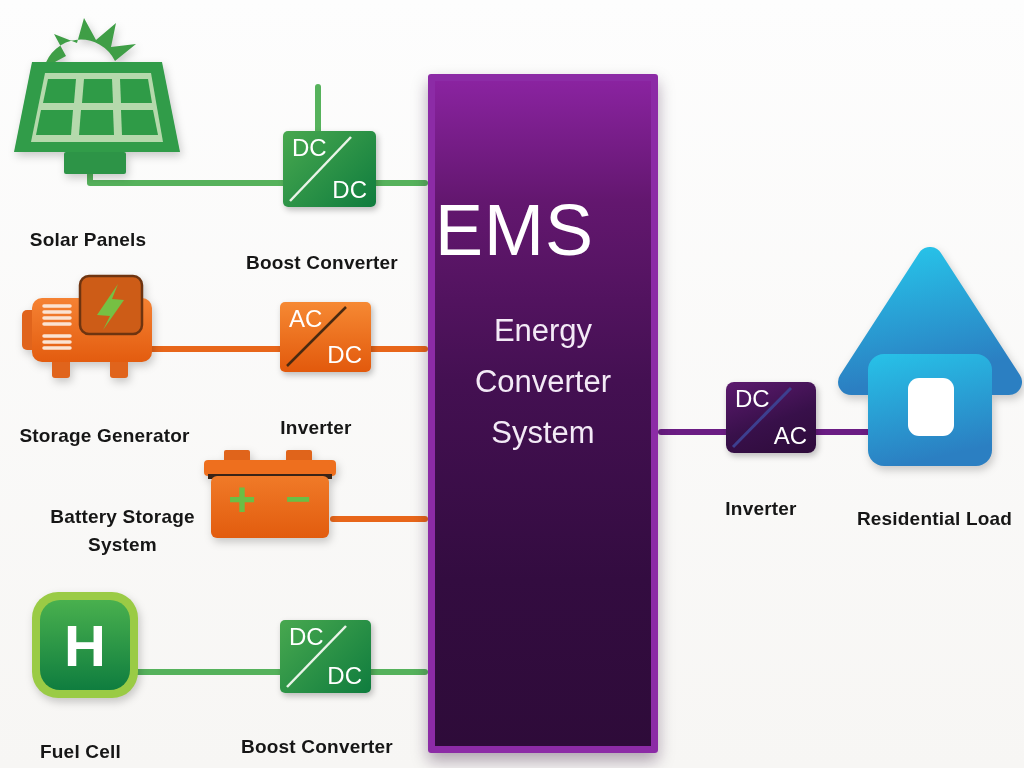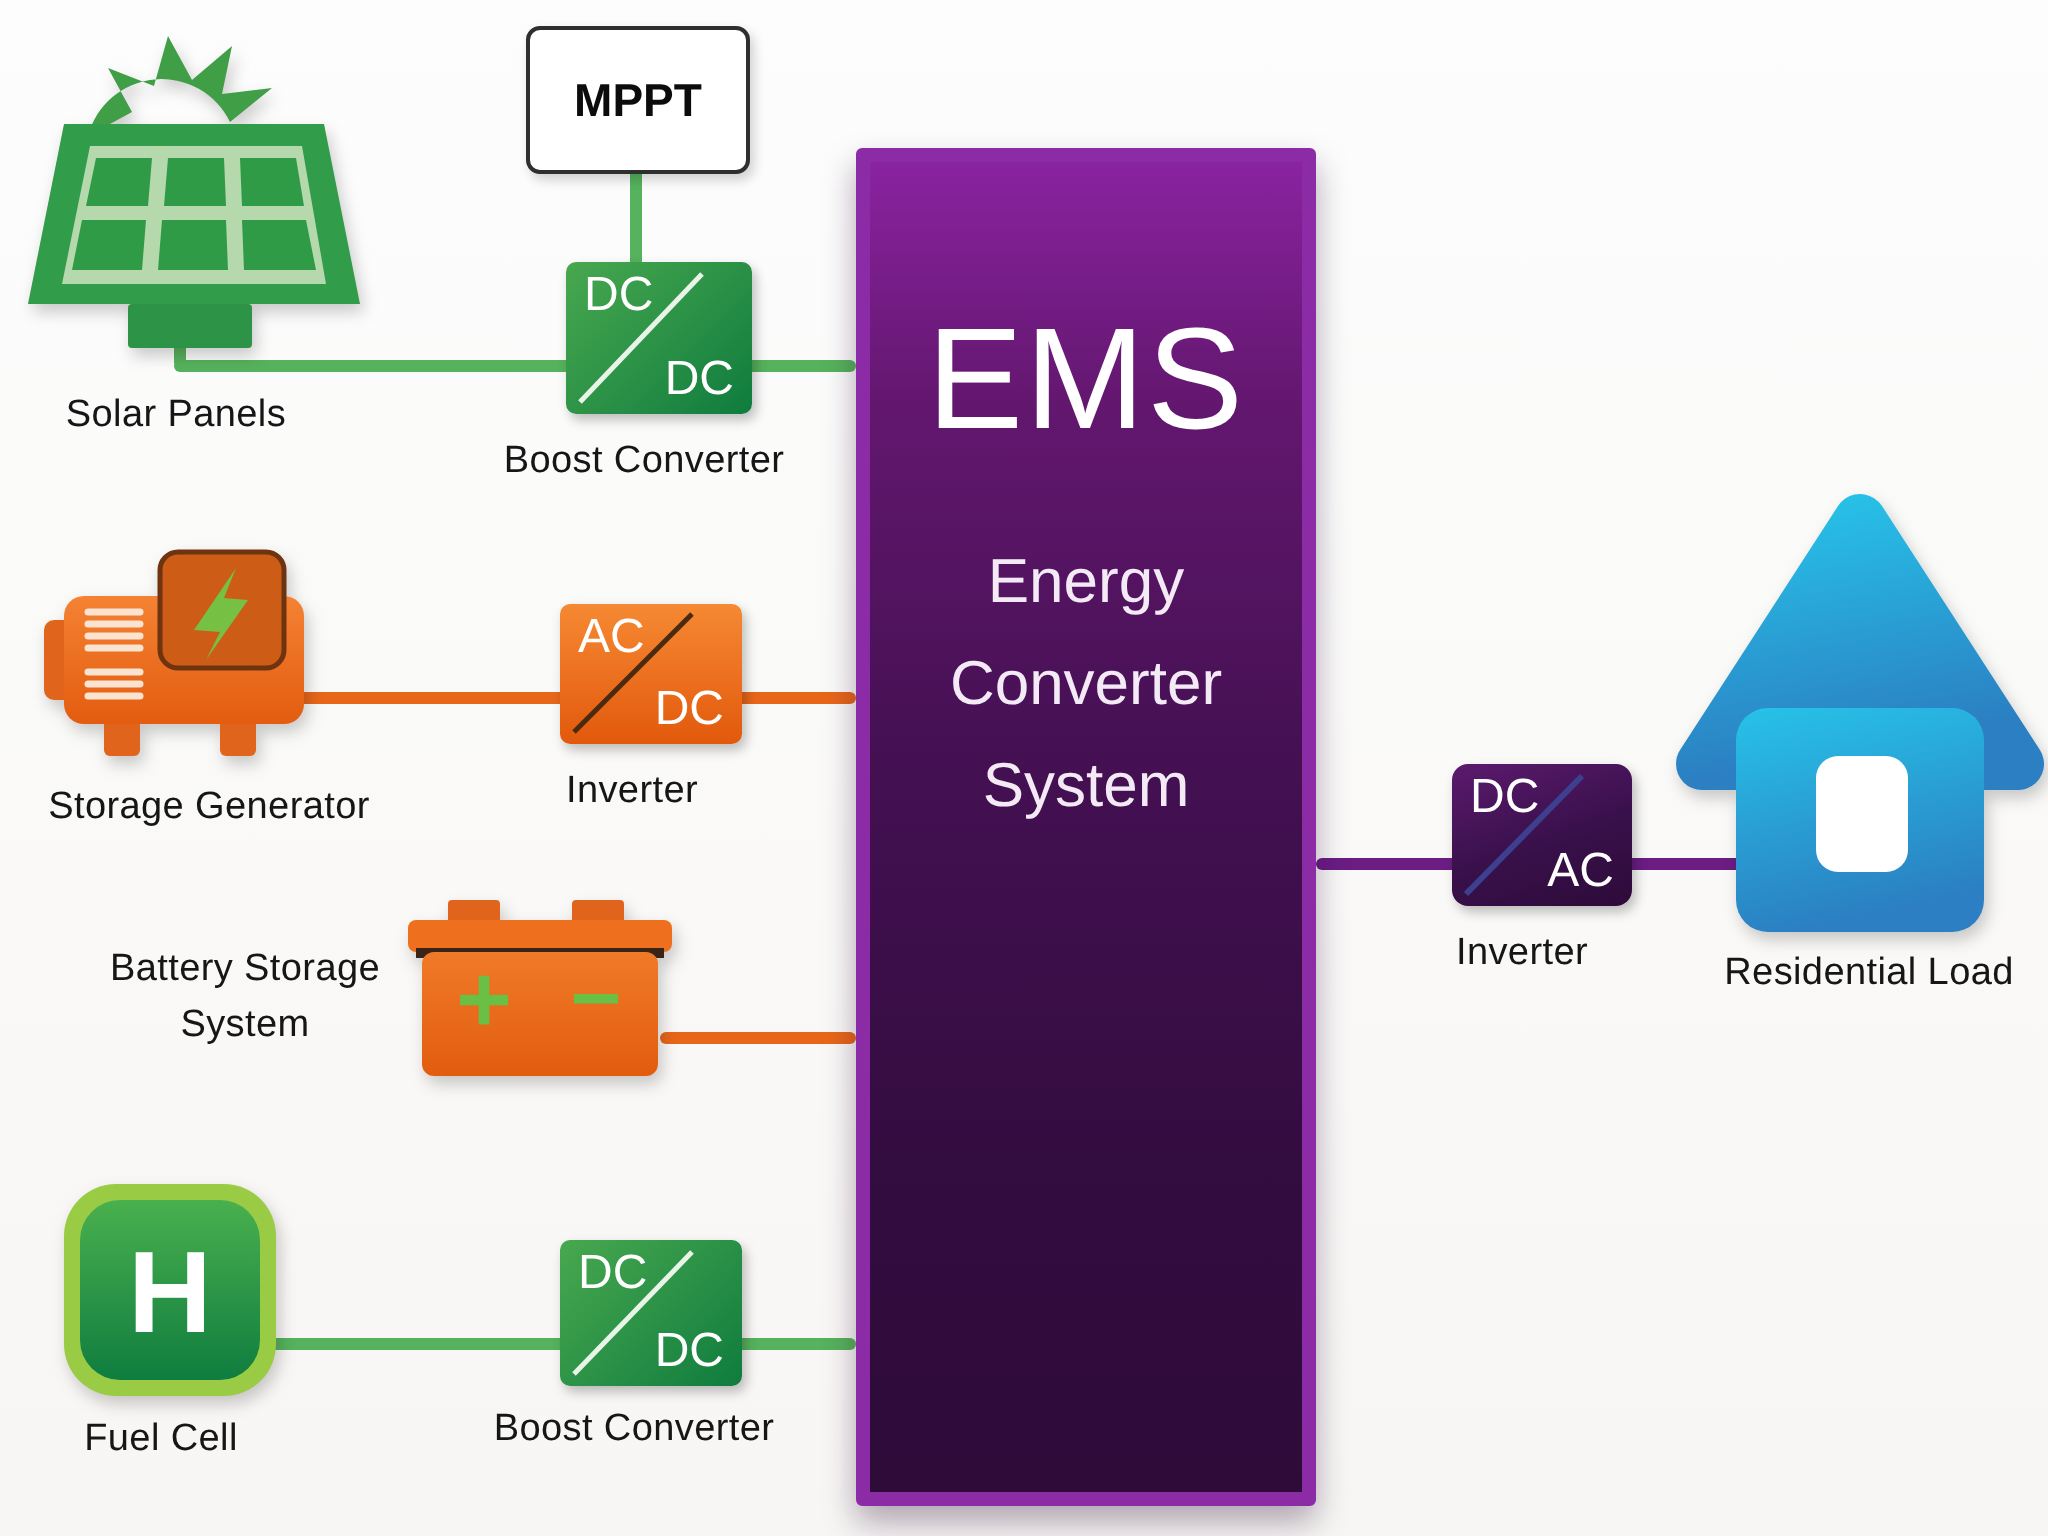--- a/index.html
+++ b/index.html
@@ -6,21 +6,21 @@
   #canvas{
     position:relative;width:1024px;height:768px;overflow:hidden;
     background:linear-gradient(180deg,#fdfdfd,#f7f6f4);
     font-family:"Liberation Sans",sans-serif;
   }
   .line{position:absolute;border-radius:3px;}
   .line.green{background:#56b25c;}
   .line.orange{background:#e8661a;}
   .line.purple{background:#6b1d84;}
 
-  .lbl{position:absolute;text-align:center;font-weight:400;font-size:19px;color:#161616;letter-spacing:.2px;}
+  .lbl{position:absolute;text-align:center;font-weight:700;font-size:19px;color:#161616;letter-spacing:.2px;margin-top:32px;}
 
   .convbox{position:absolute;border-radius:5px;box-shadow:2px 3px 6px rgba(0,0,0,.25);padding-left:19px;}
   .convbox.green{background:linear-gradient(135deg,#48a84f,#0f7c3e);}
   .convbox.orange{background:linear-gradient(180deg,#f68933,#e2590c);}
   .convbox.purplebox{background:linear-gradient(160deg,#5c1a6e,#38104a 55%,#2e0b3a);border-radius:8px;}
   .convbox .conv-in{position:absolute;top:3px;left:9px;color:#fff;font-size:24px;}
   .convbox .conv-out{position:absolute;bottom:3px;right:9px;color:#fff;font-size:24px;}
   .convbox svg{position:absolute;left:0;top:0;}
 
   #mppt-box{
@@ -29,21 +29,21 @@
     display:flex;align-items:center;justify-content:center;
     font-weight:700;font-size:23px;color:#0c0c0c;box-shadow:2px 3px 6px rgba(0,0,0,.18);
   }
 
   #ems-box{
     position:absolute;left:428px;top:74px;width:230px;height:679px;box-sizing:border-box;
     border:7px solid #8c2ba6;border-radius:3px;
     background:linear-gradient(180deg,#8a23a0 0%,#63176f 18%,#441052 45%,#330c40 75%,#2e0b39 100%);
     box-shadow:0 8px 16px rgba(40,10,50,.35);
   }
-  #ems-acronym{margin-top:68px;text-align:center;color:#ffffff;font-size:72px;font-weight:400;letter-spacing:1px;}
+  #ems-acronym{margin-top:108px;text-align:left;color:#ffffff;font-size:72px;font-weight:400;letter-spacing:1px;}
   #ems-name{margin-top:34px;text-align:center;color:#f3eaf6;font-size:31px;line-height:51px;font-weight:400;}
 
   .icon{position:absolute;}
   .icon svg{filter:drop-shadow(2px 4px 4px rgba(0,0,0,.2));}
 </style>
 </head>
 <body>
 
 <div id="canvas">
 
@@ -64,23 +64,20 @@
       <polygon points="80,73 108,73 109,97 78,97" fill="#2f9b47"></polygon>
       <polygon points="116,73 144,73 148,97 117,97" fill="#2f9b47"></polygon>
       <polygon points="37,104 69,104 67,129 32,129" fill="#2f9b47"></polygon>
       <polygon points="77,104 109,104 110,129 75,129" fill="#2f9b47"></polygon>
       <polygon points="117,104 149,104 154,129 118,129" fill="#2f9b47"></polygon>
       <rect x="60" y="146" width="62" height="22" rx="2" fill="#2d9447"></rect>
     </svg>
   </div>
   <div class="lbl" style="left:6px;top:197px;width:164px;">Solar Panels</div>
 
-  <div id="mppt-box">
-    <span>MPPT</span>
-  </div>
 
   <div class="convbox green" style="left:283px;top:131px;width:74px;height:76px;">
     <svg width="74" height="76" viewBox="0 0 74 76">
         <line x1="7" y1="70" x2="68" y2="6" stroke="#e9f4e8" stroke-width="2.5"></line>
       </svg>
     <span class="conv-in">DC</span>
     <span class="conv-out">DC</span>
   </div>
   <div class="lbl" style="left:232px;top:220px;width:180px;">Boost Converter</div>
 

